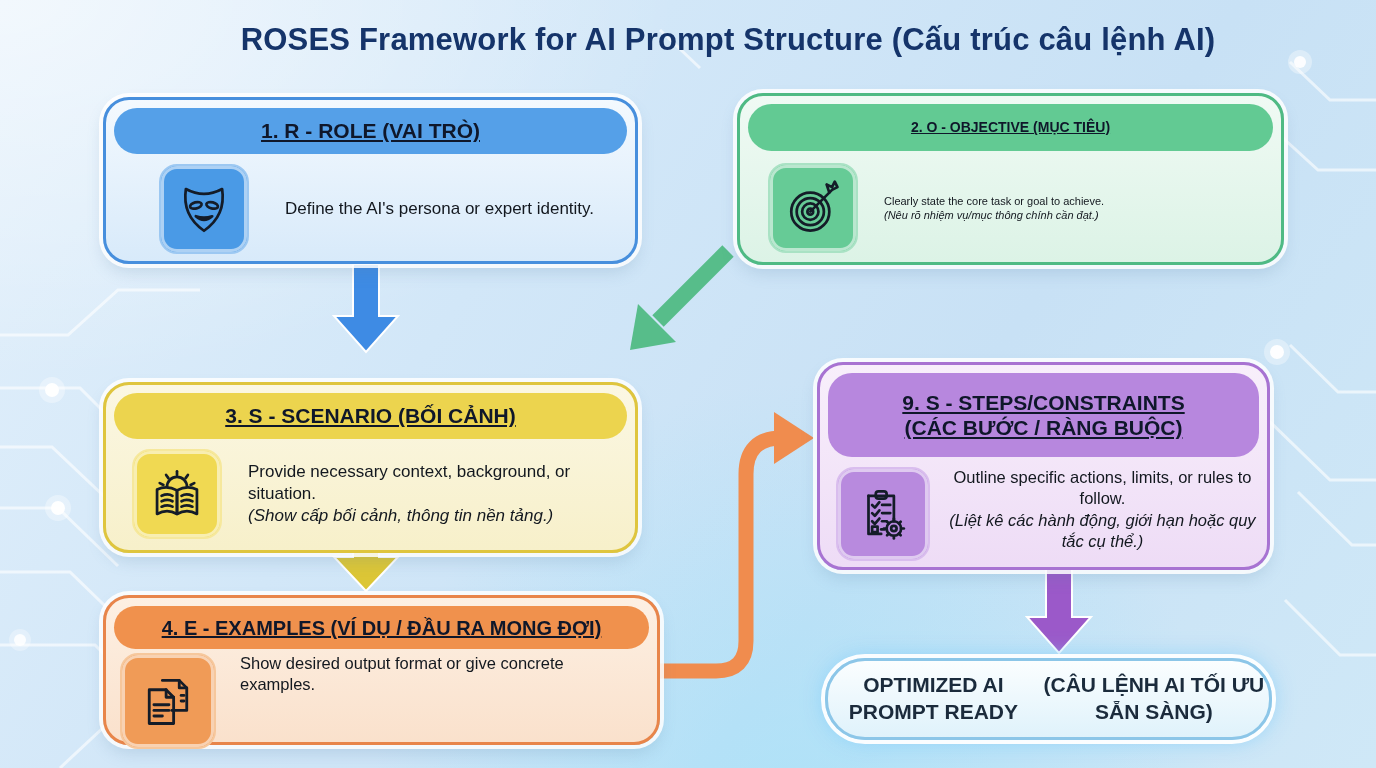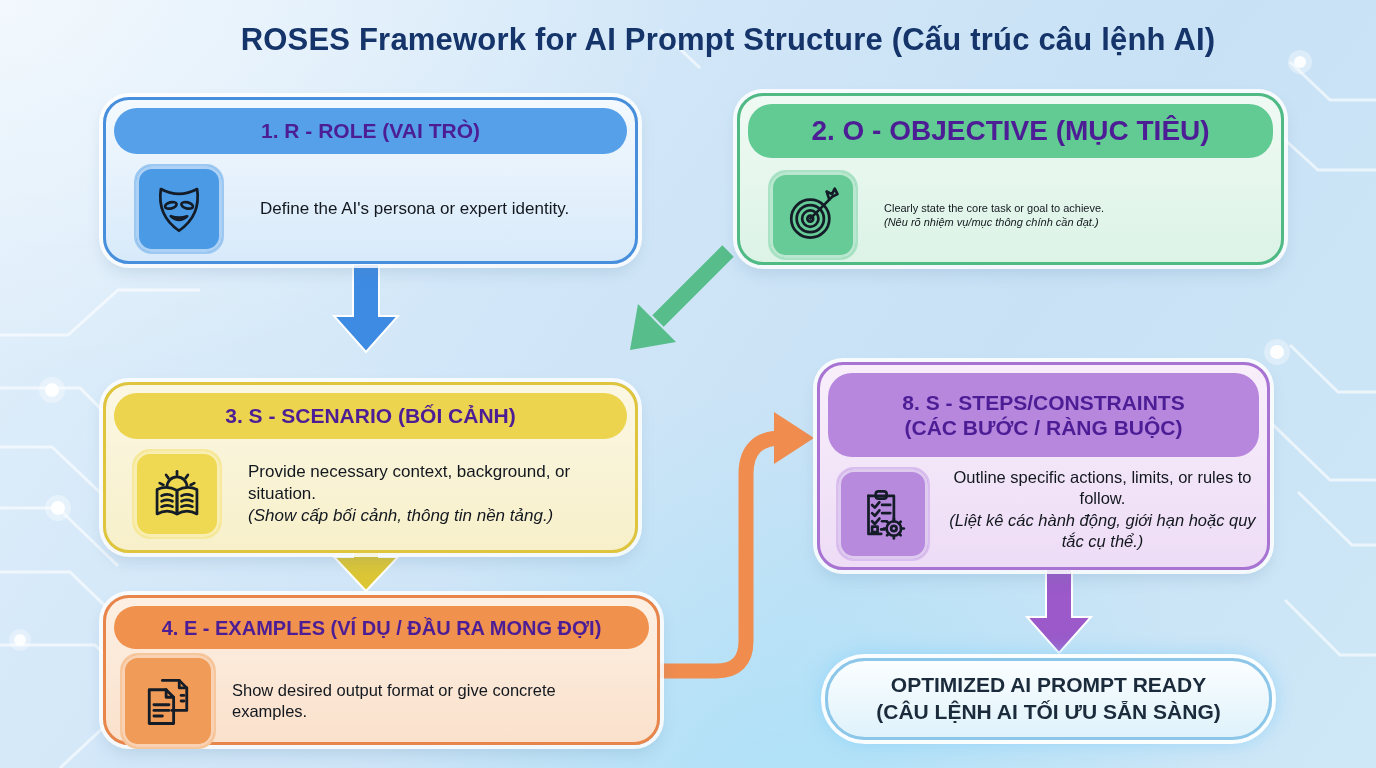--- a/index.html
+++ b/index.html
@@ -16,66 +16,66 @@
     position:absolute;top:22px;left:0;width:100%;text-align:center;
     font-size:31px;font-weight:bold;color:#15346a;letter-spacing:.2px;z-index:2;padding-left:40px;
   }
   .card{
     position:absolute;z-index:2;border-style:solid;border-width:3px;border-radius:26px;
     box-shadow:0 0 0 4px rgba(255,255,255,.85),0 8px 16px rgba(90,130,170,.22);
     box-sizing:border-box;
   }
   .hdr{
     margin:8px;border-radius:24px;display:flex;flex-direction:column;align-items:center;
-    justify-content:center;font-weight:bold;color:#4c1d95;text-align:right;line-height:1.2;
+    justify-content:center;font-weight:bold;color:#0f172a;text-align:right;line-height:1.2;text-decoration:underline;
   }
   .row{display:flex;align-items:center;}
   .tile{
     border-radius:18px;flex:0 0 auto;display:flex;align-items:center;justify-content:center;
     box-shadow:inset 0 0 0 3px rgba(255,255,255,.55);
   }
   .txt{color:#13181f;line-height:1.3;}
   .trans{font-style:italic;}
   
   .c1{left:103px;top:97px;width:535px;height:167px;border-color:#478fdd;background:linear-gradient(180deg,#f3f9fe,#d8eafa);}
   .c1 .hdr{height:46px;background:#55a0e8;font-size:21px;}
-  .c1 .row{padding:2px 16px 0 28px;gap:36px;}
+  .c1 .row{padding:2px 16px 0 28px;gap:36px;justify-content:center;}
   .c1 .tile{width:86px;height:86px;background:#4a9ae6;border:2px solid #9cc8f2;}
   .c1 .txt{font-size:17px;}
   
   .c2{left:737px;top:93px;width:547px;height:172px;border-color:#4fba84;background:linear-gradient(180deg,#f0faf4,#dcf3e6);}
-  .c2 .hdr{height:54px;background:#62ca93;font-size:28px;}
+  .c2 .hdr{height:47px;background:#62ca93;font-size:14px;}
   .c2 .row{padding:4px 14px 0 28px;gap:26px;}
   .c2 .tile{width:86px;height:86px;background:#66cb96;border:2px solid #a9e2c4;}
   .c2 .txt{font-size:11px;}
   
   .c3{left:103px;top:362px;width:535px;height:171px;border-color:#dfc53e;background:linear-gradient(180deg,#fbf7e3,#f8f0c9;);background:linear-gradient(180deg,#fbf7e3,#f7f0ca);margin-top:20px;}
   .c3 .hdr{height:46px;background:#ecd44e;font-size:21px;}
   .c3 .row{padding:2px 14px 0 26px;gap:26px;}
   .c3 .tile{width:86px;height:86px;background:#f0d952;border:2px solid #f6e89c;}
   .c3 .txt{font-size:17px;}
   
   .c4{left:103px;top:595px;width:557px;height:150px;border-color:#e8854a;background:linear-gradient(180deg,#fdf0e3,#fae1cc);}
   .c4 .hdr{height:43px;background:#f0914d;font-size:20px;margin-bottom:4px;}
-  .c4 .row{padding:0 24px 0 14px;gap:16px;align-items:center;}
+  .c4 .row{padding:0 24px 0 14px;gap:24px;align-items:flex-start;}
   .c4 .tile{width:92px;height:92px;background:#f09b57;border:2px solid #f6c79c;}
   .c4 .txt{font-size:16.5px;line-height:1.28;}
   
   .c5{left:817px;top:362px;width:453px;height:208px;border-color:#a873d2;background:linear-gradient(180deg,#f8effb,#eedcf6);}
   .c5 .hdr{min-height:84px;background:#b787de;font-size:21px;padding:4px 8px;box-sizing:border-box;}
   .c5 .row{padding:2px 10px 0 16px;gap:18px;align-items:flex-start;}
   .c5 .tile{width:90px;height:90px;background:#b88ade;border:2px solid #d9bdee;}
   .c5 .txt{font-size:16.5px;line-height:1.3;text-align:center;}
   
   .result{
     position:absolute;left:825px;top:658px;width:447px;height:82px;z-index:2;box-sizing:border-box;
     border:3px solid #8cc6e8;border-radius:40px;
     background:linear-gradient(180deg,#fbfeff,#dff2fb);
     box-shadow:0 0 0 4px rgba(255,255,255,.95),0 0 22px rgba(130,205,250,.9);
-    display:flex;flex-direction:column;align-items:center;justify-content:center;
+    display:flex;align-items:center;justify-content:center;
     font-weight:bold;font-size:21px;color:#1b2b3c;line-height:1.28;text-align:center;
   }
   .arrow{position:absolute;z-index:1;}
   .icon-svg{stroke:#141c28;fill:none;stroke-width:3;stroke-linecap:round;stroke-linejoin:round;}
 </style>
 </head>
 <body>
 <div id="canvas">
 
 <svg class="bg-circuit" width="1376" height="768" viewBox="0 0 1376 768">
@@ -213,21 +213,21 @@
       </svg>
     </div>
     <div>
       <div class="txt">Show desired output format or give concrete examples.</div>
     </div>
   </div>
 </div>
 
 <div class="card c5">
   <div class="hdr">
-    <span>8. S - STEPS/CONSTRAINTS</span>
+    <span>9. S - STEPS/CONSTRAINTS</span>
     <span>(CÁC BƯỚC / RÀNG BUỘC)</span>
   </div>
   <div class="row">
     <div class="tile">
       <svg class="icon-svg" width="58" height="58" viewBox="0 0 64 64">
         <path d="M16 12 H44 V40"></path>
         <path d="M16 12 V54 H30"></path>
         <rect x="24" y="7" width="12" height="8" rx="3"></rect>
         <path d="M20 22 l3 3 l5 -6"></path>
             <line x1="31" y1="22" x2="40" y2="22"></line>

